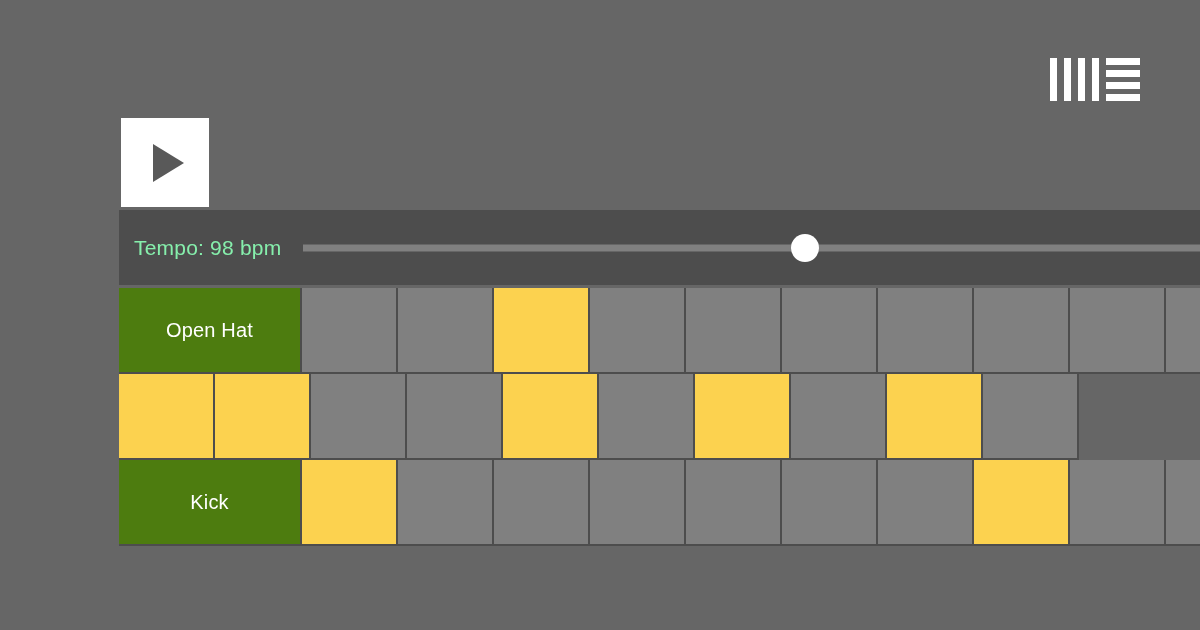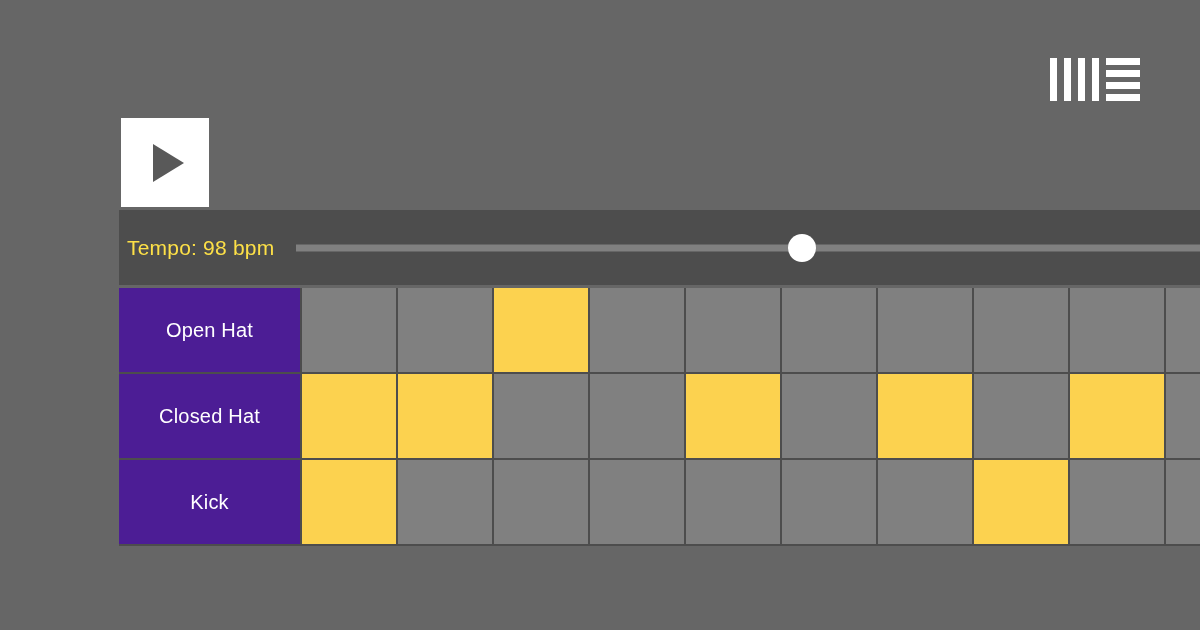--- a/index.html
+++ b/index.html
@@ -78,23 +78,23 @@
     position: absolute;
     left: 119px;
     top: 210px;
     width: 1081px;
     height: 75px;
     background: #4d4d4d;
     display: flex;
     align-items: center;
   }
   #tempo-label {
-    color: #fde047;
+    color: #86efac;
     font-size: 21px;
-    margin-left: 8px;
+    margin-left: 15px;
     white-space: nowrap;
     letter-spacing: 0.2px;
   }
   #tempo-slider {
     position: relative;
     flex: 1;
     height: 30px;
     margin-left: 22px;
     margin-right: 0;
     cursor: pointer;
@@ -131,21 +131,21 @@
   }
   .grid-row {
     display: flex;
     height: 86px;
     flex: 0 0 86px;
     box-sizing: border-box;
   }
   .row-label {
     width: 183px;
     flex: 0 0 183px;
-    background: #4c1d95;
+    background: #4d7c0f;
     color: #ffffff;
     display: flex;
     align-items: center;
     justify-content: center;
     font-size: 20px;
     box-sizing: border-box;
     border-right: 2px solid #4d4d4d;
     border-bottom: 2px solid #4d4d4d;
     letter-spacing: 0.2px;
   }
@@ -206,21 +206,20 @@
         <div class="step-cell"></div>
         <div class="step-cell"></div>
         <div class="step-cell"></div>
         <div class="step-cell"></div>
         <div class="step-cell"></div>
         <div class="step-cell"></div>
         <div class="step-cell"></div>
       </div>
     </div>
     <div class="grid-row">
-      <div class="row-label">Closed Hat</div>
       <div class="row-steps">
         <div class="step-cell active"></div>
         <div class="step-cell active"></div>
         <div class="step-cell"></div>
         <div class="step-cell"></div>
         <div class="step-cell active"></div>
         <div class="step-cell"></div>
         <div class="step-cell active"></div>
         <div class="step-cell"></div>
         <div class="step-cell active"></div>

